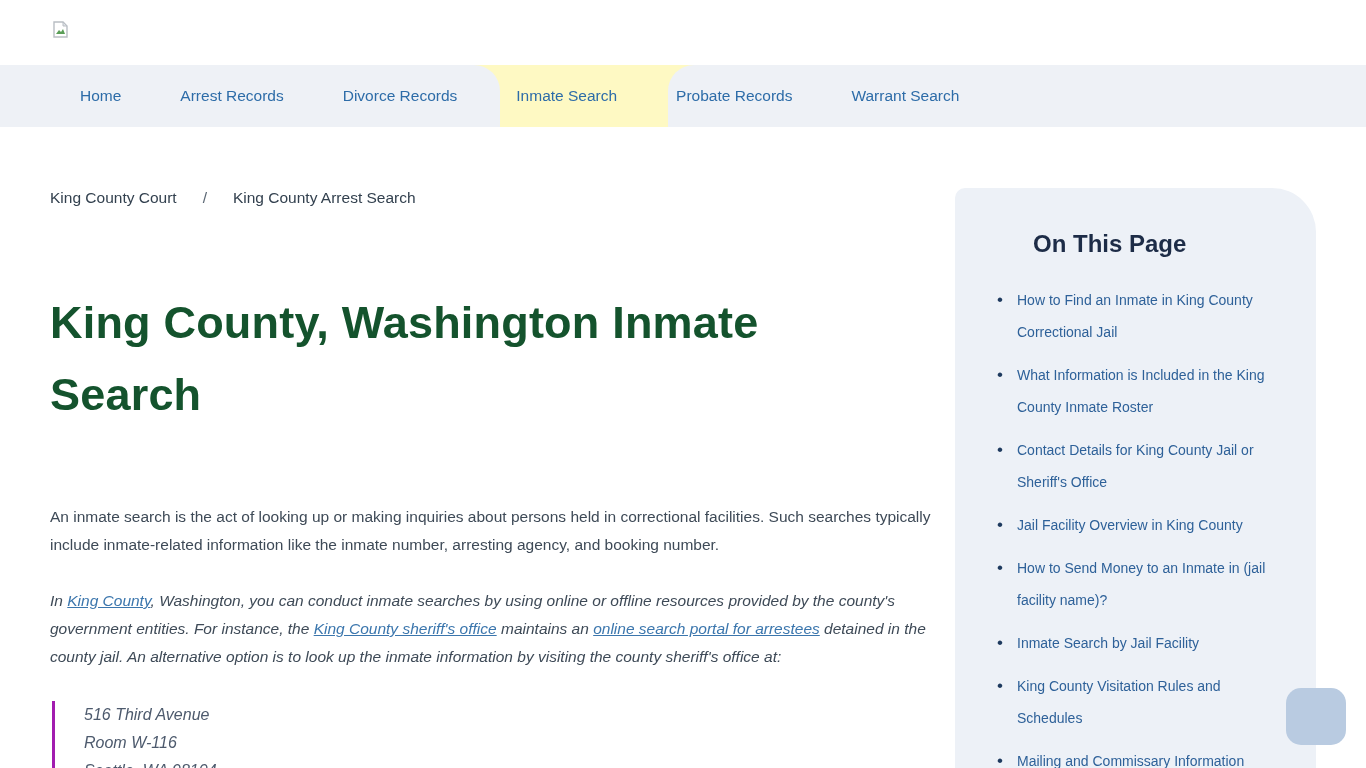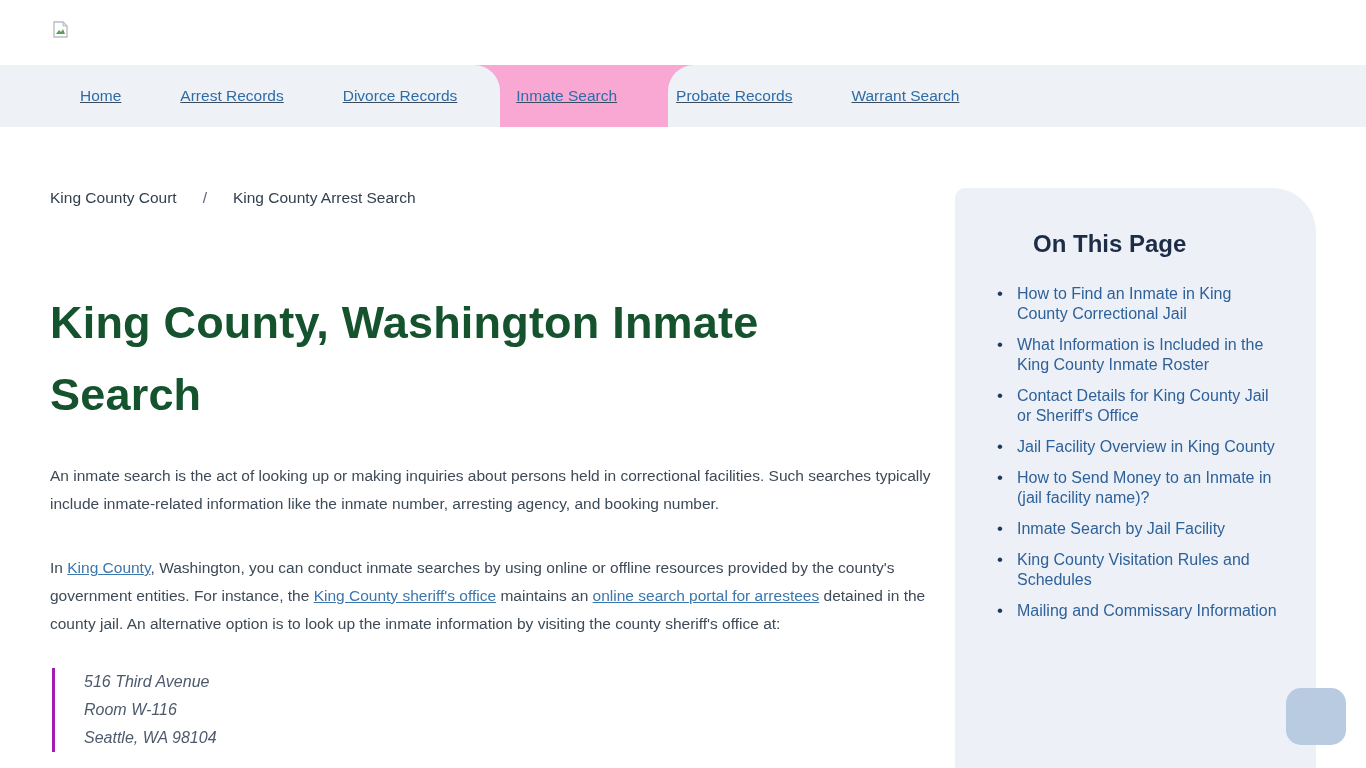--- a/index.html
+++ b/index.html
@@ -24,22 +24,21 @@
     top: 21px;
     width: 15px;
     height: 17px;
     display: block;
   }
 
   
   .nav {
     position: relative;
     height: 62px;
-    background: #f9a8d4;
-    text-decoration: underline;
+    background: #fef9c3;
   }
   .nav-seg {
     position: absolute;
     top: 0;
     bottom: 0;
     background: #eef1f6;
   }
   .nav-seg.left  { left: 0;  width: 500px; border-radius: 0 26px 0 0; }
   .nav-seg.right { left: 668px; right: 0;  border-radius: 26px 0 0 0; }
   .nav-links {
@@ -80,27 +79,27 @@
     margin-top: 80px;
     width: 740px;
     font-size: 45px;
     line-height: 72px;
     font-weight: 700;
     color: #14532d;
     letter-spacing: 0.2px;
   }
 
   .para {
-    margin-top: 31px;
+    margin-top: 72px;
     width: 885px;
     font-size: 15.5px;
     line-height: 28px;
     color: #3e4a57;
   }
-  .para + .para { margin-top: 36px; }
+  .para + .para { margin-top: 28px; font-style: italic; }
   .para a.inline-link {
     color: #3b76ad;
     text-decoration: underline;
     cursor: pointer;
   }
 
   blockquote.address {
     margin-top: 30px;
     margin-left: 2px;
     border-left: 3px solid #a21caf;
@@ -129,22 +128,22 @@
     margin-left: 38px;
   }
   .sidebar-list {
     margin-top: 26px;
     list-style: none;
   }
   .sidebar-list li {
     position: relative;
     padding-left: 22px;
     margin-bottom: 11px;
-    font-size: 16px;
-    line-height: 20px;
+    font-size: 14px;
+    line-height: 32px;
   }
   .sidebar-list li::before {
     content: "•";
     position: absolute;
     left: 2px;
     top: 0;
     color: #1e3a5f;
     font-size: 17px;
   }
   .sidebar-list a {

